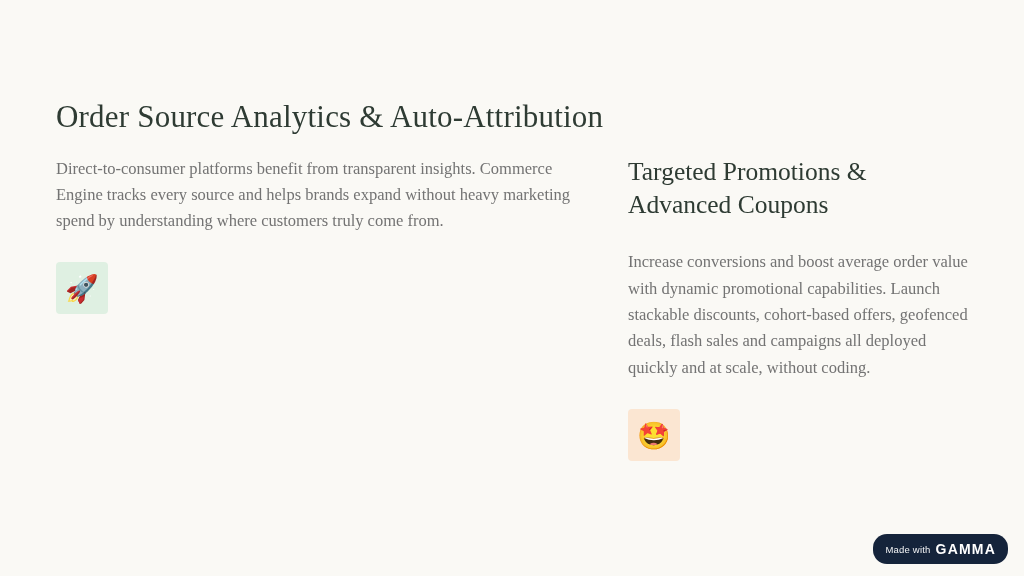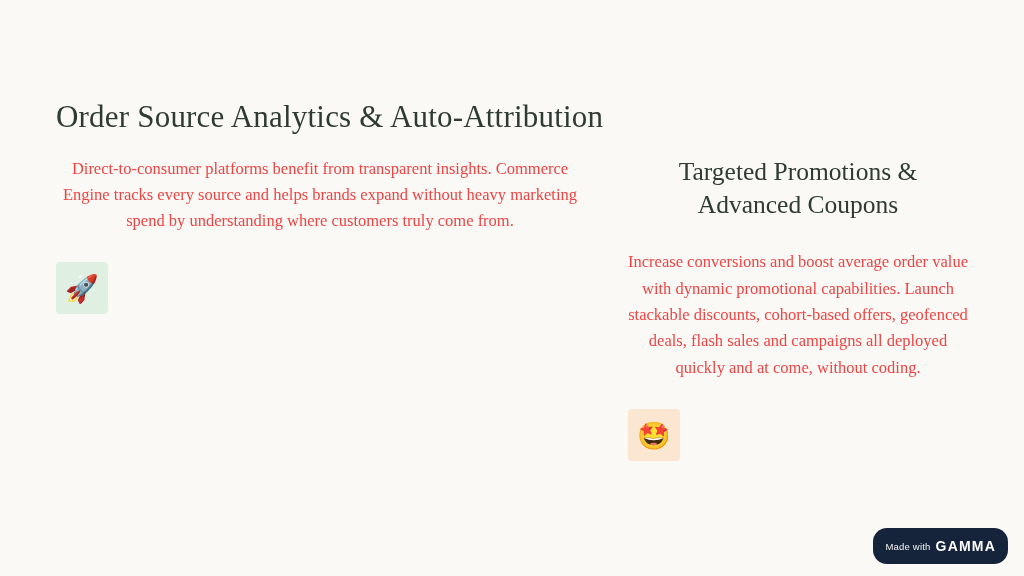--- a/index.html
+++ b/index.html
@@ -13,21 +13,20 @@
     font-family: "Liberation Serif", serif;
     color: #2f3a33;
     overflow: hidden;
     position: relative;
   }
 
   .slide {
     position: absolute;
     inset: 0;
     padding: 12px;
-    text-align: center;
   }
 
   .title {
     position: absolute;
     left: 56px;
     top: 78px;
     font-family: "Liberation Serif", serif;
     font-size: 31px;
     font-weight: 400;
     letter-spacing: 0.2px;
@@ -48,21 +47,21 @@
     width: 528px;
   }
   .col-right {
     width: 340px;
   }
 
   .body-text {
     font-family: "Liberation Serif", serif;
     font-size: 16.5px;
     line-height: 1.58;
-    color: #ef4444;
+    color: #737373;
     margin: 0;
   }
 
   .col-right .section-title {
     font-family: "Liberation Serif", serif;
     font-size: 25.5px;
     line-height: 1.28;
     color: #2e3b33;
     margin: 0 0 28px 0;
     font-weight: 400;
@@ -93,21 +92,21 @@
     background: #fbe6d2;
   }
 
   .badge {
     position: absolute;
     right: 16px;
     bottom: 12px;
     background: #15243b;
     color: #ffffff;
     border-radius: 14px;
-    height: 36px;
+    height: 30px;
     padding: 0 12px;
     display: flex;
     align-items: center;
     gap: 5px;
     font-family: "Liberation Sans", sans-serif;
     font-size: 9.5px;
     letter-spacing: 0.2px;
   }
   .badge .made {
     font-weight: 400;
@@ -128,21 +127,21 @@
 
   <div class="columns">
 
     <div class="col-left">
       <p class="body-text">Direct-to-consumer platforms benefit from transparent insights. Commerce Engine tracks every source and helps brands expand without heavy marketing spend by understanding where customers truly come from.</p>
       <div class="emoji-tile tile-mint">🚀</div>
     </div>
 
     <div class="col-right">
       <h2 class="section-title">Targeted Promotions &amp; Advanced Coupons</h2>
-      <p class="body-text">Increase conversions and boost average order value with dynamic promotional capabilities. Launch stackable discounts, cohort-based offers, geofenced deals, flash sales and campaigns all deployed quickly and at come, without coding.</p>
+      <p class="body-text">Increase conversions and boost average order value with dynamic promotional capabilities. Launch stackable discounts, cohort-based offers, geofenced deals, flash sales and campaigns all deployed quickly and at scale, without coding.</p>
       <div class="emoji-tile tile-peach">🤩</div>
     </div>
 
   </div>
 
   <div class="badge">
     <span class="made">Made with</span>
     <span class="brand">GAMMA</span>
   </div>
 

